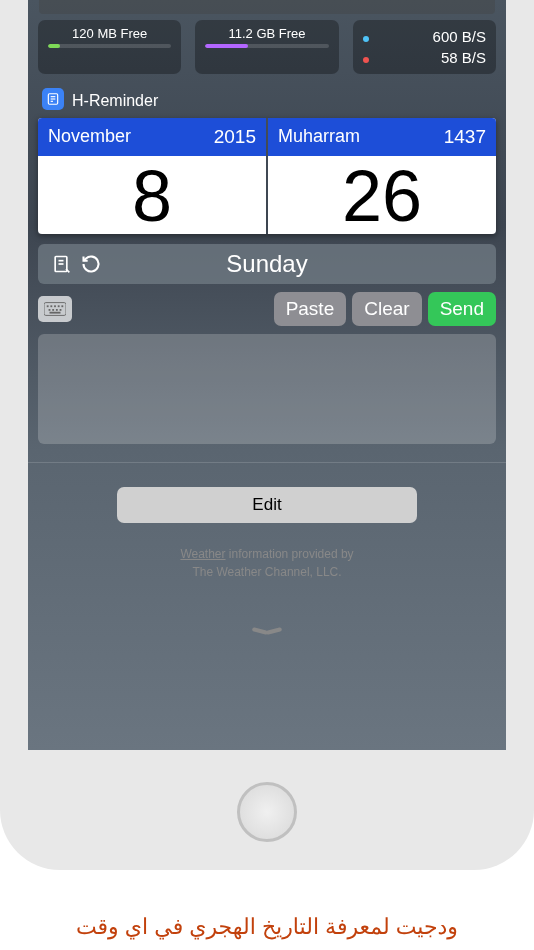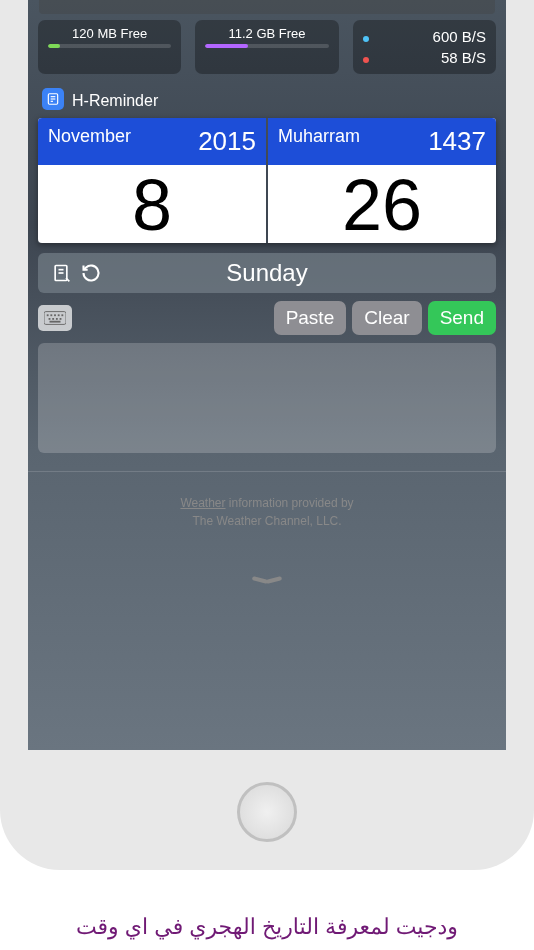--- a/index.html
+++ b/index.html
@@ -18,39 +18,39 @@
 .dot{width:6px;height:6px;border-radius:50%;display:inline-block;margin-right:6px}
 .widget-header{display:flex;align-items:flex-end;gap:8px;padding:10px 14px 8px;color:#fff;font-size:16px}
 .icon-box{width:22px;height:22px;border-radius:5px;display:flex;align-items:center;justify-content:center}
 .icon-box.blue{background:#3b82f6}
 .icon-box.yellow{background:#facc15;color:#000}
 .cal-container{margin:0 10px;display:flex;gap:2px;box-shadow:0 2px 6px rgba(0,0,0,.4)}
 .cal-half{flex:1;background:#fff;overflow:hidden}
 .cal-half:first-child{border-radius:4px 0 0 4px}
 .cal-half:last-child{border-radius:0 4px 4px 0}
 .cal-top{background:#1d4ed8;color:#fff;padding:8px 10px;font-size:18px;display:flex;justify-content:space-between;align-items:flex-start;gap:6px}
-.cal-top .yr{font-size:26px}
+.cal-top .yr{font-size:19px}
 .cal-day{font-size:72px;font-weight:400;color:#000;text-align:center;padding:4px 0 2px;line-height:1}
 .day-bar{margin:10px 10px 0;background:rgba(120,130,140,.65);border-radius:6px;display:flex;align-items:center;padding:6px 8px;color:#fff}
 .day-icon{width:30px;display:flex;justify-content:center;align-items:center;font-size:18px}
 .day-name{flex:1;text-align:center;font-size:24px;padding-right:60px}
 .neato-body{margin:8px 10px 0}
 .neato-toolbar{display:flex;justify-content:space-between;align-items:center;margin-bottom:8px}
 .kb-btn{width:34px;height:26px;background:rgba(255,255,255,.7);border-radius:5px;display:flex;align-items:center;justify-content:center}
 .btns{display:flex;gap:6px}
 .pill{padding:6px 12px;border-radius:7px;font-size:19px;color:#fff;border:none}
 .pill.grey{background:#8e8e93}
 .pill.green{background:#34c759}
 .textarea{background:rgba(255,255,255,.2);height:110px;border-radius:6px}
 .divider{height:1px;background:rgba(255,255,255,.15);margin:18px 0 0}
 .edit-btn{display:block;margin:24px auto 0;width:300px;padding:8px;background:#d0d0d0;border:none;border-radius:7px;font-size:17px;color:#000}
 .footer-text{text-align:center;color:#888;font-size:12px;margin-top:22px;line-height:1.5}
 .footer-text .u{text-decoration:underline}
 .home-btn{width:60px;height:60px;border:3px solid #c0c0c0;border-radius:50%;position:absolute;bottom:28px;left:50%;transform:translateX(-50%);background:radial-gradient(circle,#f0f0f0,#d8d8d8)}
-.caption{position:absolute;bottom:10px;width:100%;text-align:center;font-size:22px;color:#701a75;direction:rtl}
+.caption{position:absolute;bottom:10px;width:100%;text-align:center;font-size:22px;color:#c2410c;direction:rtl}
 .chev{display:block;margin:48px auto 0;width:30px;height:8px;position:relative}
 .chev:before,.chev:after{content:'';position:absolute;width:16px;height:4px;background:#888;border-radius:2px;top:0}
 .chev:before{left:0;transform:rotate(15deg)}
 .chev:after{right:0;transform:rotate(-15deg)}
 </style>
 </head>
 <body>
 
 <div class="phone-frame">
   <div class="screen">
@@ -150,20 +150,21 @@
           <button class="pill grey">Paste</button>
           <button class="pill grey">Clear</button>
           <button class="pill green">Send</button>
         </div>
       </div>
       <div class="textarea"></div>
     </div>
 
     <div class="divider"></div>
 
+    <button class="edit-btn">Edit</button>
 
     <div class="footer-text">
       <span class="u">Weather</span><span> information provided by</span><br>
       <span>The Weather Channel, LLC.</span>
     </div>
 
     <span class="chev"></span>
   </div>
   <div class="home-btn"></div>
 </div>

